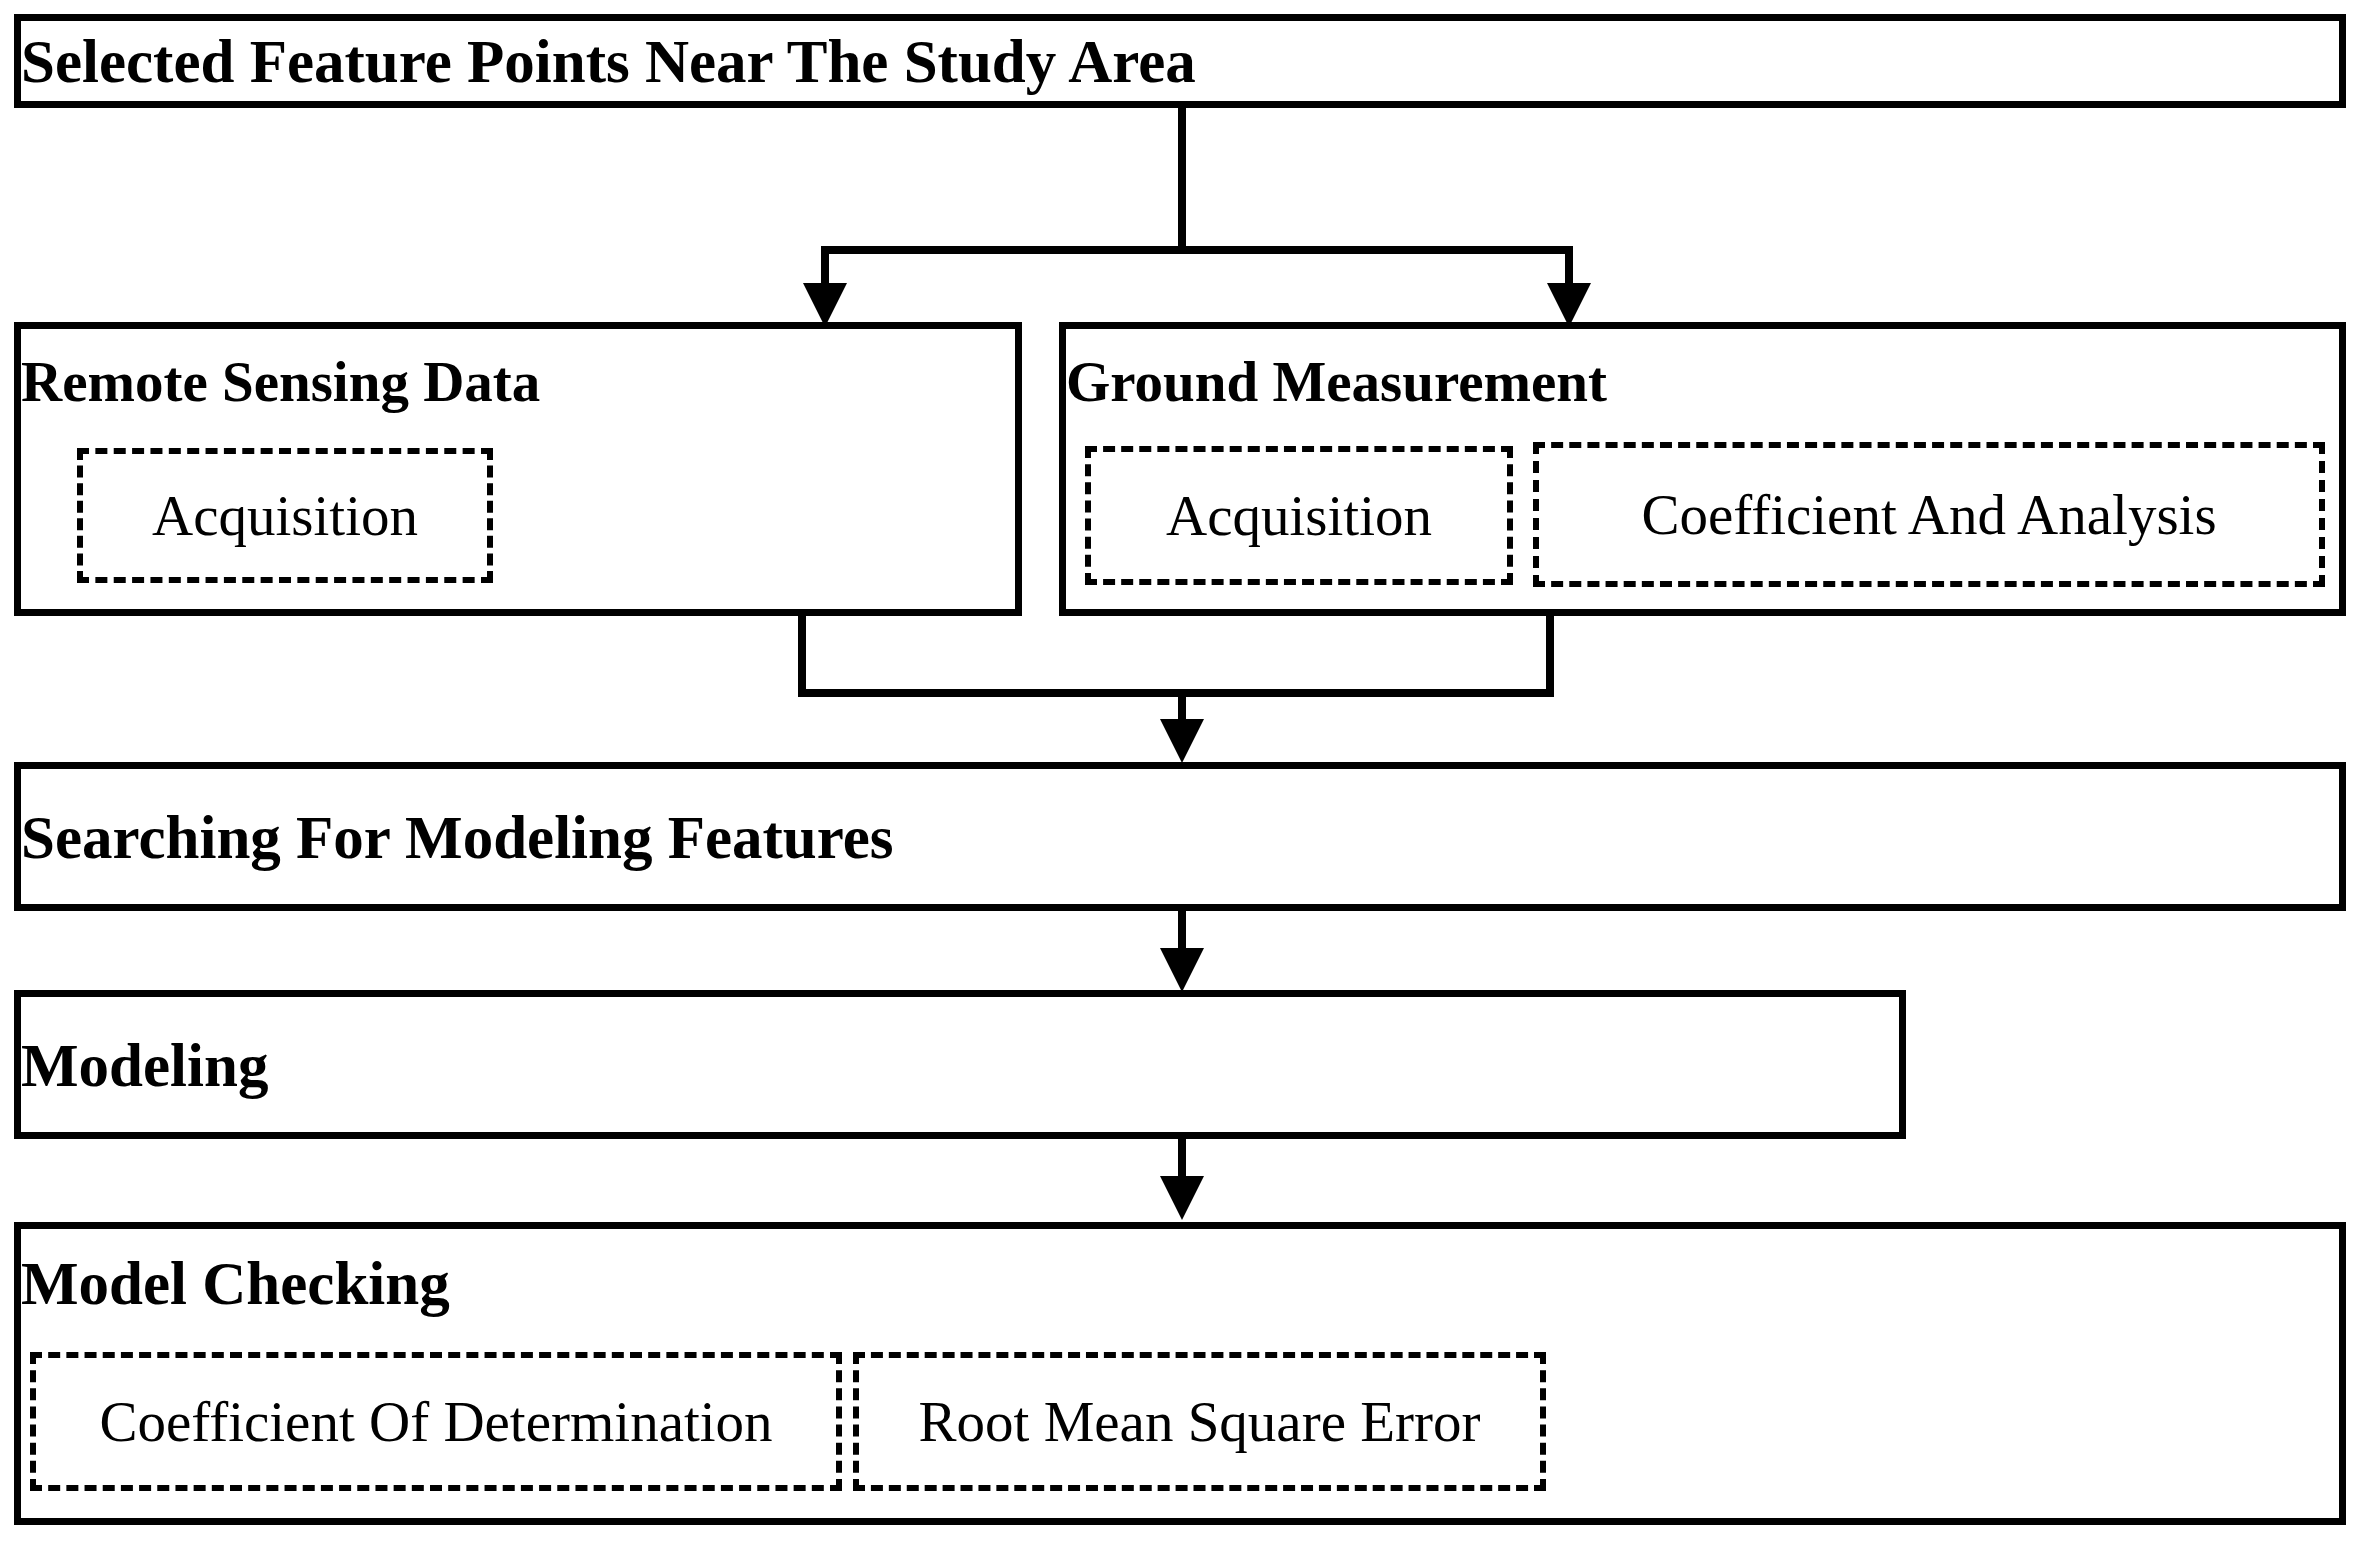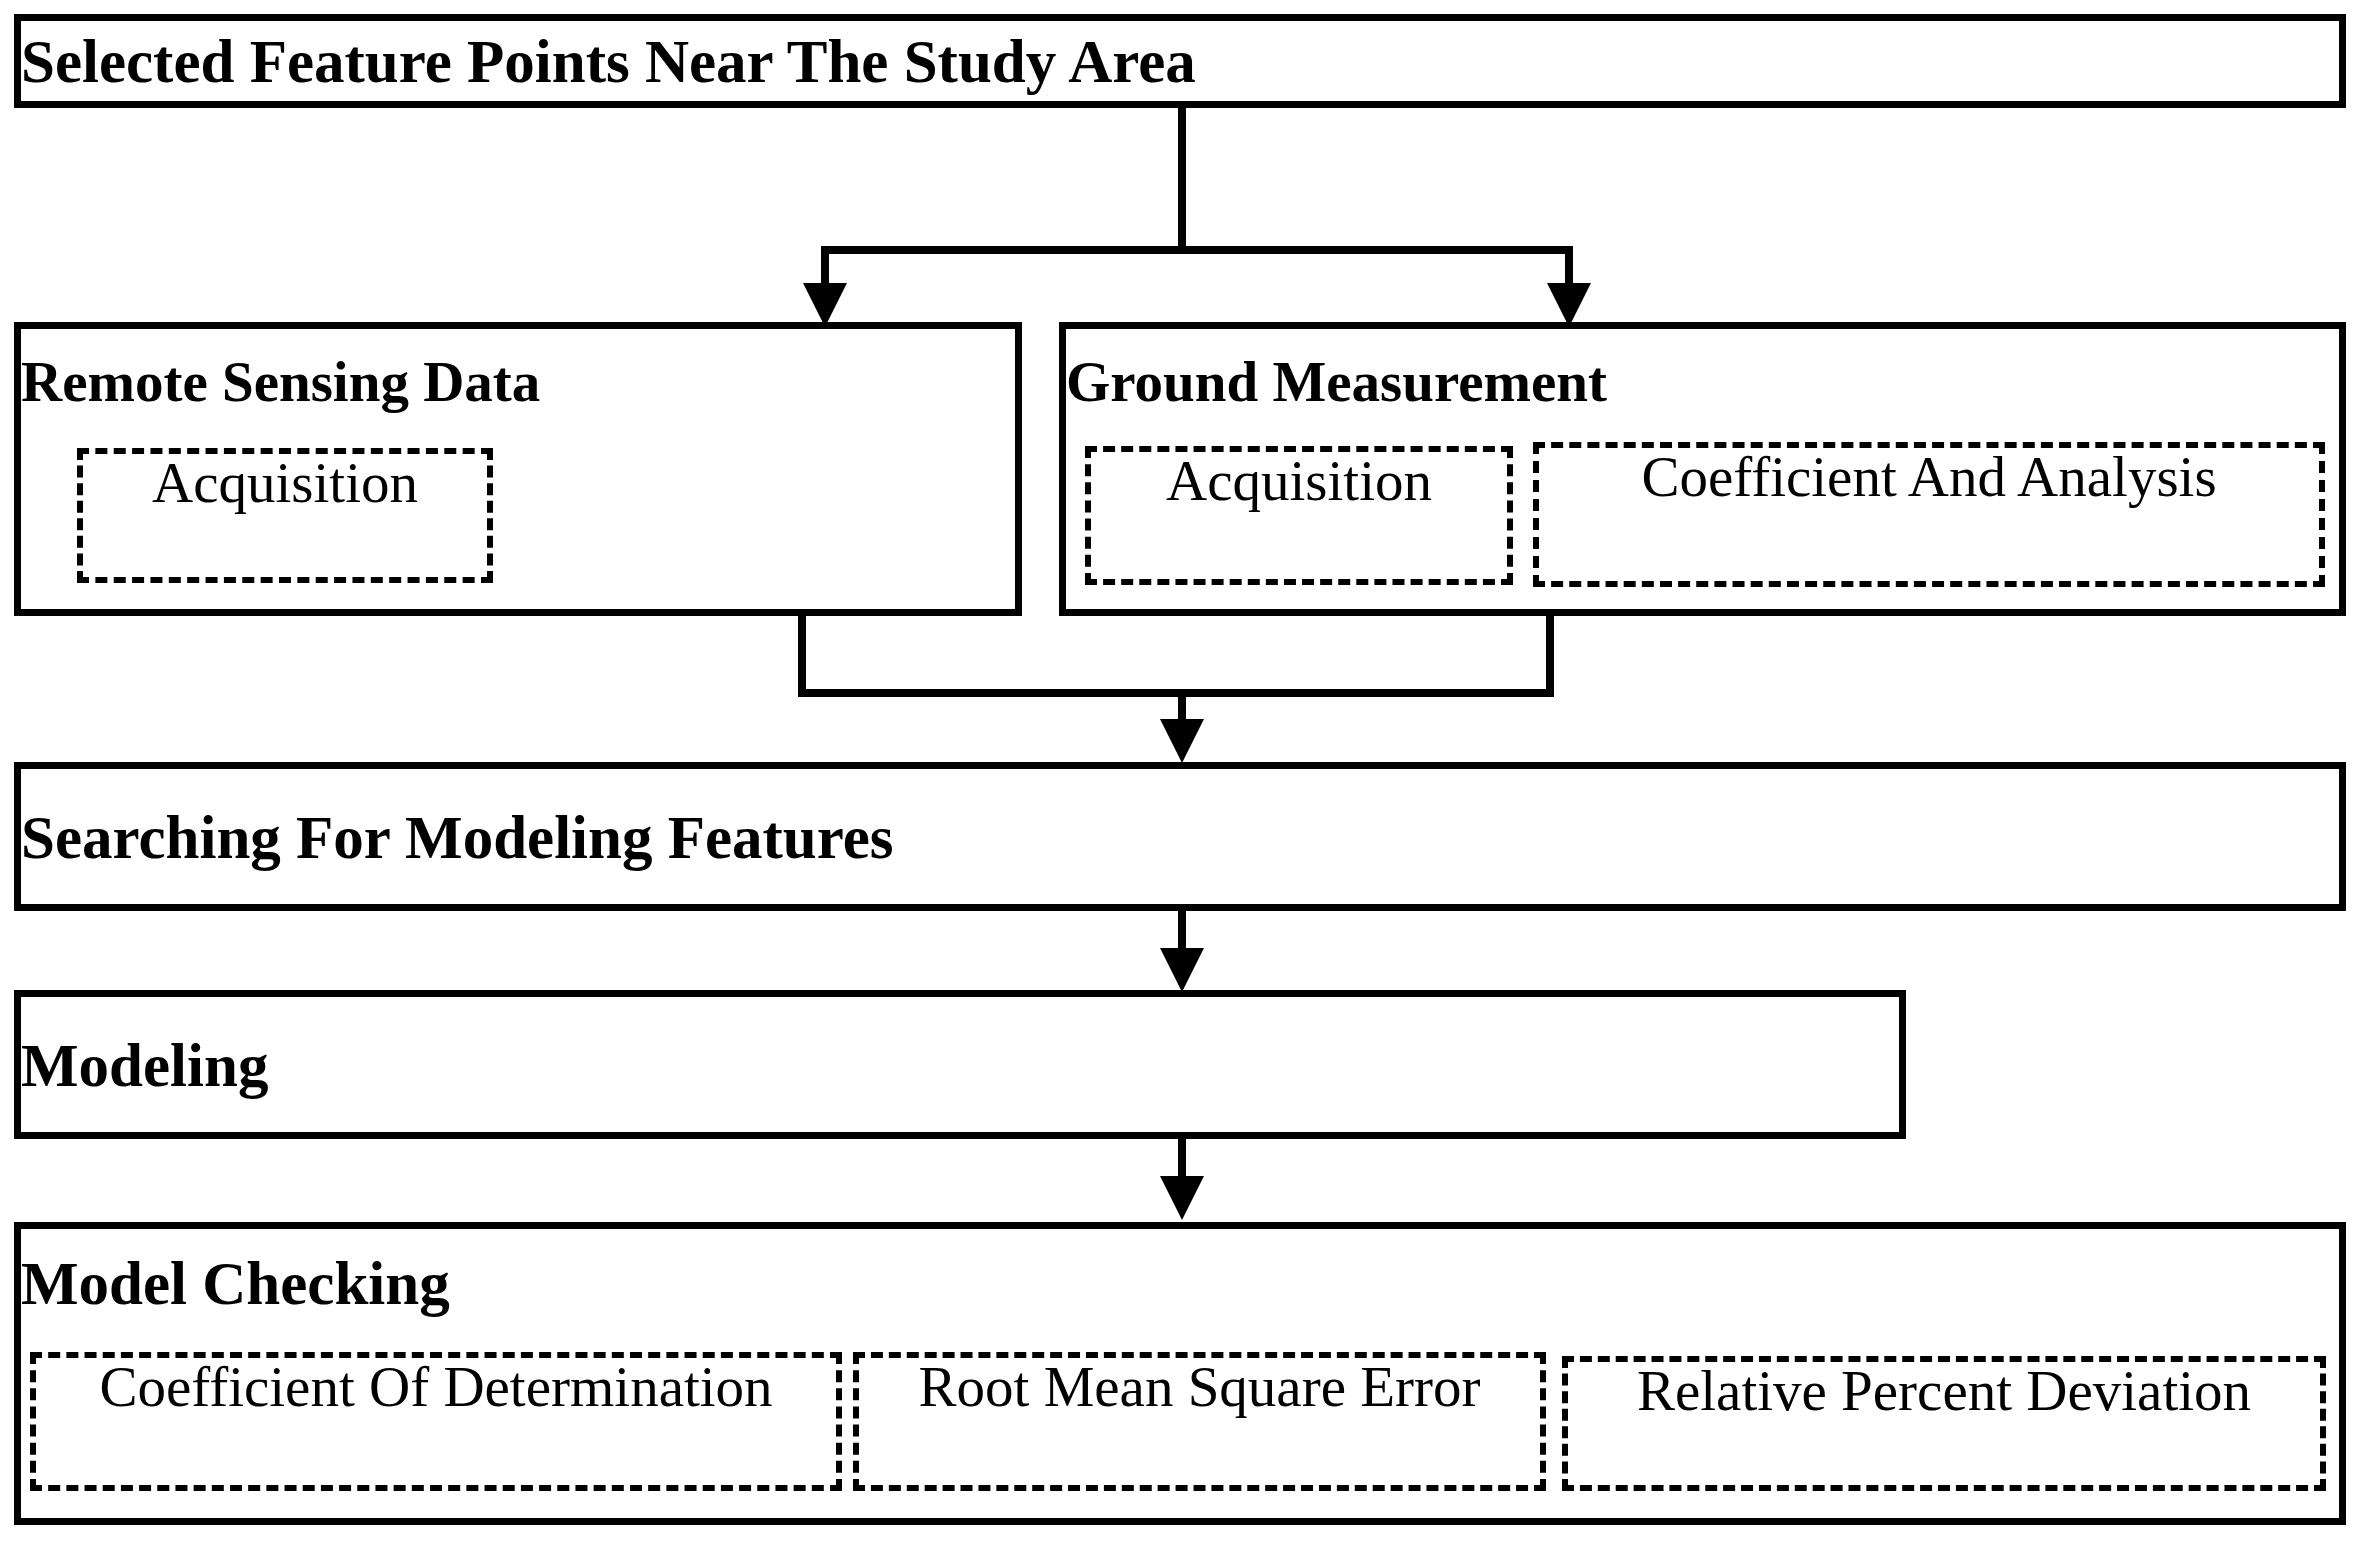--- a/index.html
+++ b/index.html
@@ -39,21 +39,21 @@
   .title-xl { font-size: 61px; }
   .title-lg { font-size: 57px; }
 
   
   .dbox {
     position: absolute;
     box-sizing: border-box;
     border: 6px dashed #000000;
     background: #ffffff;
     display: flex;
-    align-items: flex-start;
+    align-items: center;
     justify-content: center;
   }
   .dbox span {
     font-size: 57px;
     line-height: 1;
     white-space: nowrap;
     font-weight: normal;
   }
 
   
@@ -131,18 +131,15 @@
 
   <div class="box" style="left:14px; top:1222px; width:2332px; height:303px;">
     <div class="box-title title-xl" style="top:24px;">Model Checking</div>
   </div>
   <div class="dbox" style="left:853px; top:1352px; width:693px; height:139px;">
     <span>Root Mean Square Error</span>
   </div>
   <div class="dbox" style="left:30px; top:1352px; width:812px; height:139px;">
     <span>Coefficient Of Determination</span>
   </div>
-  <div class="dbox" style="left:1562px; top:1356px; width:764px; height:135px;">
-    <span>Relative Percent Deviation</span>
-  </div>
 
 </div>
 
 
 </body></html>

